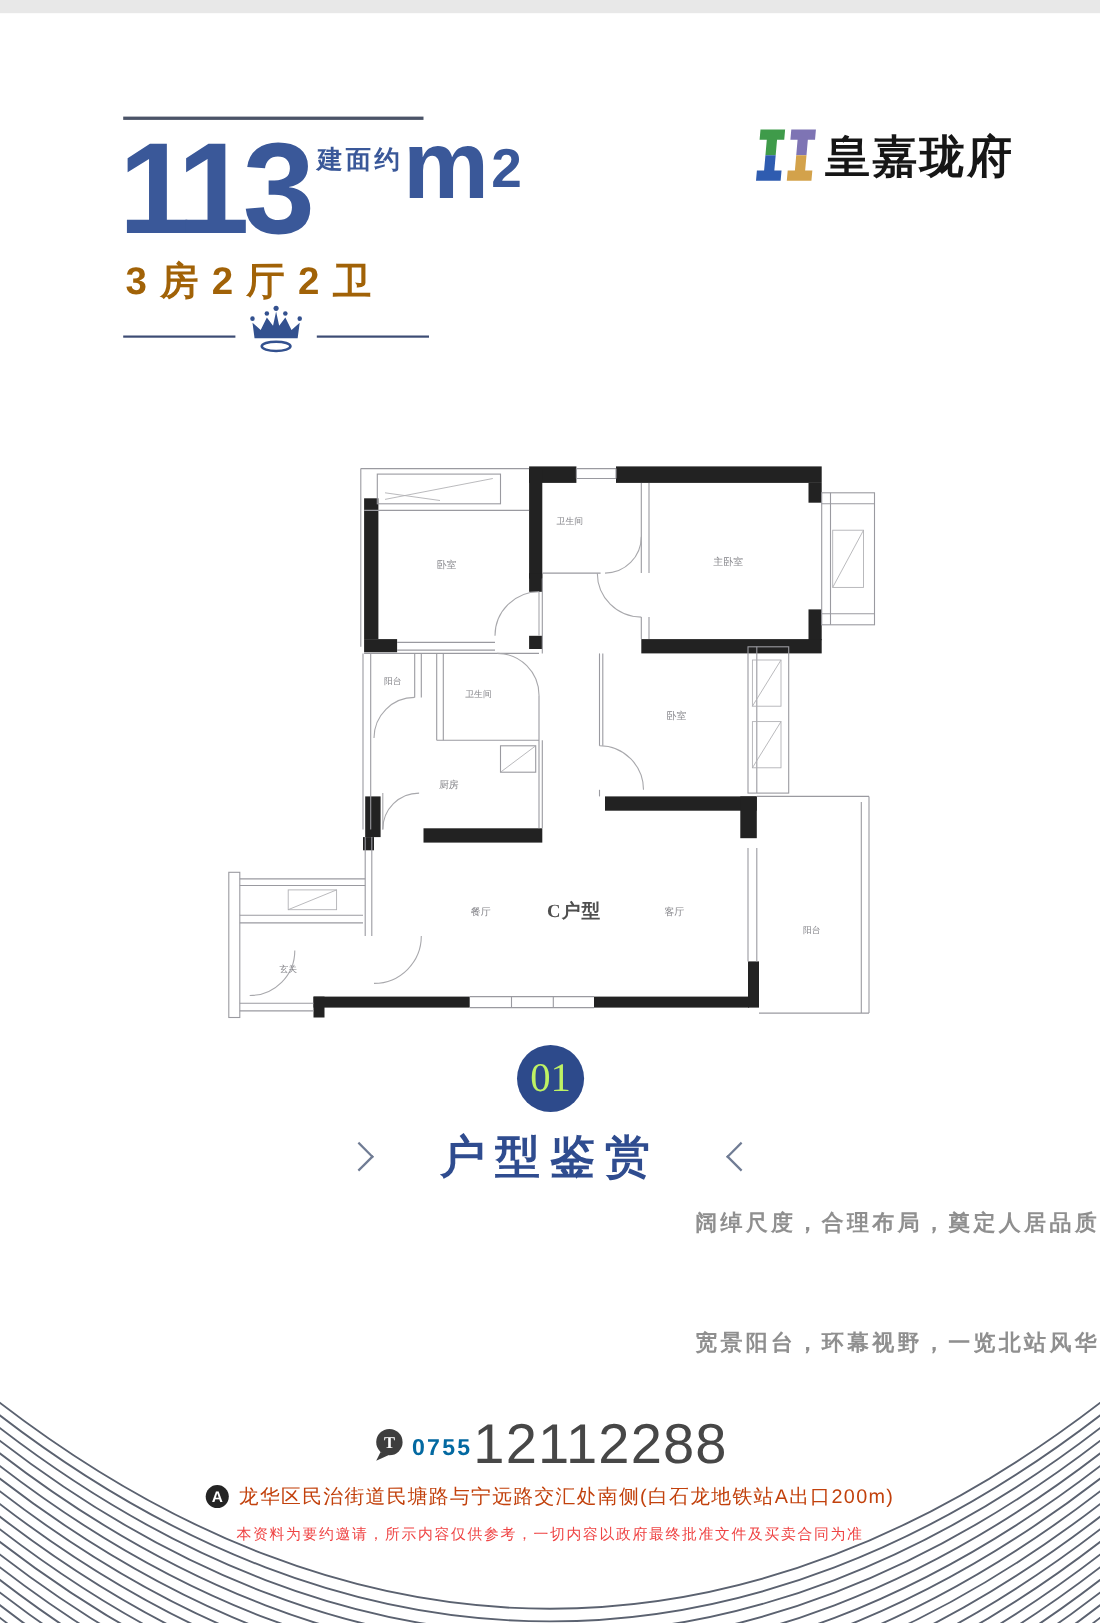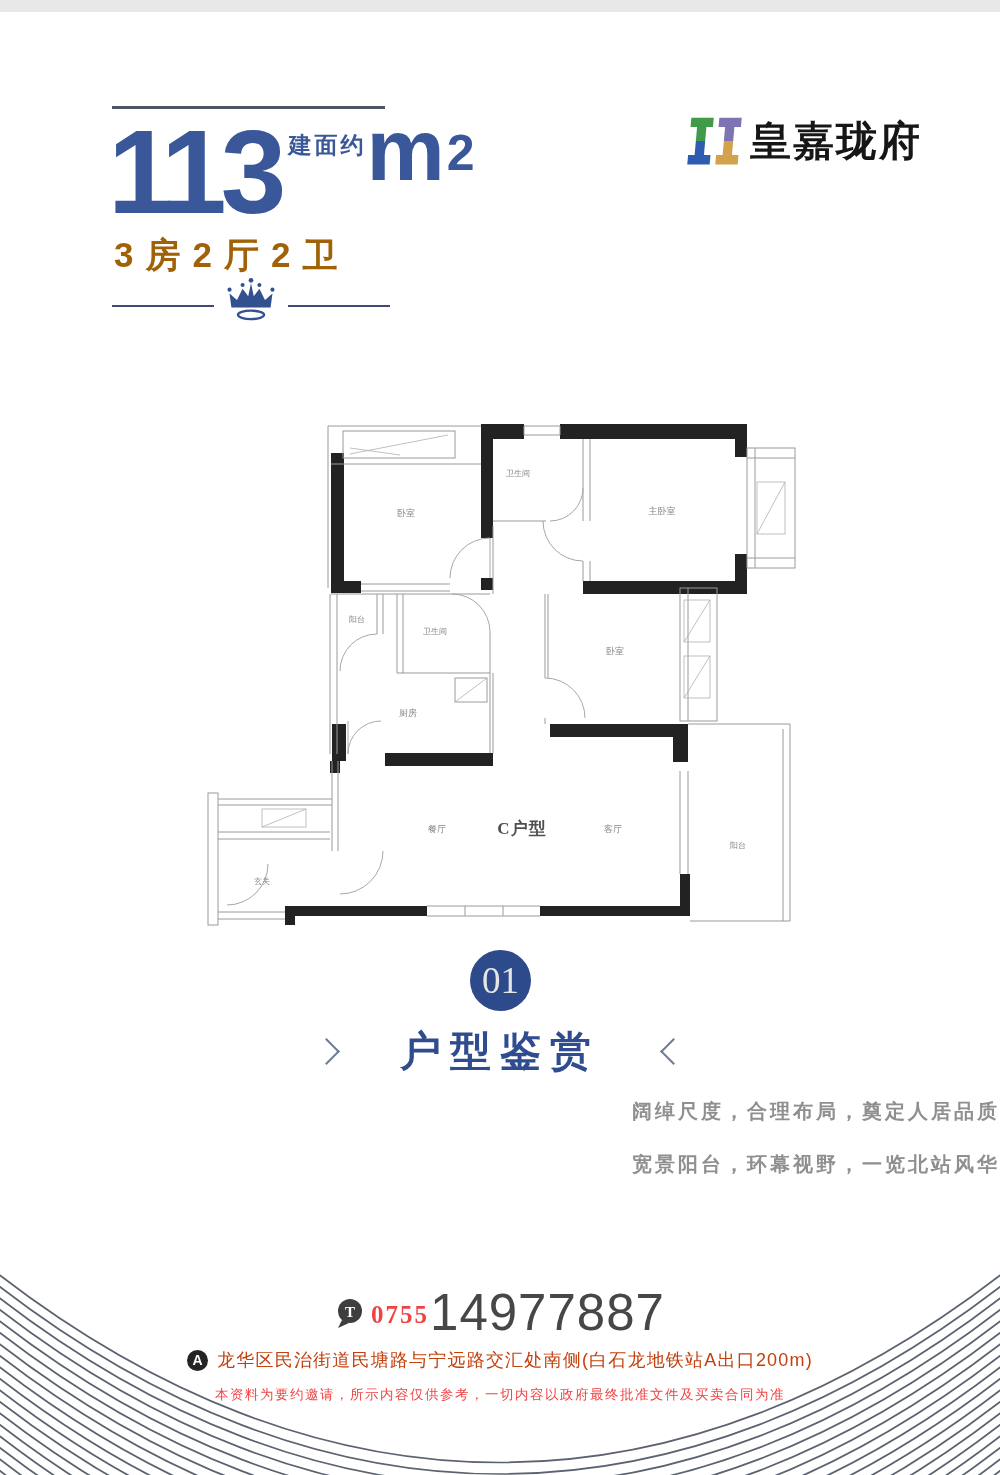--- a/index.html
+++ b/index.html
@@ -12,51 +12,51 @@
   .area-num{font-size:118px;font-weight:bold;line-height:0.92;letter-spacing:-6px;}
   .area-mid{display:flex;flex-direction:row;margin-left:8px;}
   .area-approx{font-size:23px;font-weight:bold;letter-spacing:3px;margin-top:12px;}
   .area-unit{font-size:88px;font-weight:bold;line-height:0.78;margin-top:-2px;}
   .area-sup{font-size:50px;font-weight:bold;margin-top:6px;margin-left:2px;}
   .spec{position:absolute;left:114px;top:220px;font-size:35px;font-weight:bold;color:#a16207;letter-spacing:12px;}
   .crown-row{position:absolute;left:112px;top:264px;width:278px;display:flex;align-items:center;justify-content:space-between;}
   .crown-line{width:102px;height:2px;background:#3d4c74;margin-top:14px;}
 
   
-  .logo{position:absolute;left:686px;top:102px;display:flex;align-items:flex-start;}
+  .logo{position:absolute;left:686px;top:102px;display:flex;align-items:center;}
   .logo-text{margin-left:8px;font-size:41px;font-weight:900;color:#161616;letter-spacing:2px;}
 
   
   .plan{position:absolute;left:200px;top:392px;width:600px;height:548px;}
   .plan svg{display:block;}
   .wall{fill:#222222;stroke:none;}
   .thin{stroke:#9a9aa0;stroke-width:1;fill:none;}
   .thin2{stroke:#b0b0b4;stroke-width:0.8;fill:none;}
   .door{stroke:#a8a8ac;stroke-width:1;fill:none;}
   .room-label{fill:#85858a;font-size:9px;font-family:"Liberation Sans",sans-serif;text-anchor:middle;}
   .room-label.sm{font-size:8px;}
   .unit-label{fill:#4f4f4f;font-size:17px;font-weight:bold;text-anchor:middle;font-family:"Liberation Serif",serif;letter-spacing:1px;}
 
   
   .badge{position:absolute;left:470px;top:938px;width:61px;height:61px;border-radius:50%;background:#2d4a8b;
-         color:#e5e5e5;display:flex;align-items:center;justify-content:center;
+         color:#bef264;display:flex;align-items:center;justify-content:center;
          font-family:"Liberation Serif",serif;font-size:37px;}
   .heading{position:absolute;left:0;top:1012px;width:1000px;display:flex;align-items:center;justify-content:center;gap:64px;}
   .heading-text{font-size:41px;font-weight:bold;color:#2f4c8f;letter-spacing:9px;}
   .chev{width:17px;height:17px;border-top:2.5px solid #707c94;border-right:2.5px solid #707c94;flex:0 0 auto;}
   .chev.right{transform:rotate(45deg);}
   .chev.left{transform:rotate(-135deg);}
   .tagline{position:absolute;left:0;width:1000px;text-align:right;font-size:20px;font-weight:bold;
            color:#8f8f8f;letter-spacing:3px;}
   .tag1{top:1086px;}
-  .tag2{top:1139px;}
+  .tag2{top:1195px;}
 
   
   .phone{position:absolute;left:0;top:1278px;width:1000px;display:flex;justify-content:center;align-items:flex-end;}
-  .phone-area{font-size:25px;color:#ef4444;letter-spacing:2px;margin:0 1px 8px 6px;font-weight:bold;font-family:Liberation Serif, serif;}
+  .phone-area{font-size:21px;color:#0369a1;letter-spacing:2px;margin:0 1px 8px 6px;font-weight:bold;}
   .phone-num{font-size:51px;color:#474747;letter-spacing:1px;line-height:0.92;font-weight:normal;}
   .address{position:absolute;left:0;top:1336px;width:1000px;display:flex;justify-content:center;align-items:center;gap:9px;}
   .addr-icon{width:21px;height:21px;border-radius:50%;background:#242424;color:#fff;font-size:14px;font-weight:bold;
              display:flex;align-items:center;justify-content:center;flex:0 0 auto;}
   .addr-text{font-size:18px;color:#c2410c;letter-spacing:1.2px;}
   .disclaimer{position:absolute;left:0;top:1374px;width:1000px;text-align:center;font-size:13.5px;
               color:#ef4444;letter-spacing:1.5px;}
 
   
   .waves{position:absolute;left:0;top:1246px;width:1000px;height:229px;}
@@ -251,21 +251,21 @@
   <div class="tagline tag1">阔绰尺度，合理布局，奠定人居品质</div>
   <div class="tagline tag2">宽景阳台，环幕视野，一览北站风华</div>
 
   <div class="phone">
     <svg width="30" height="32" viewBox="0 0 30 32" style="margin-bottom:7px">
       <circle cx="15" cy="13" r="12" fill="#3e3e3e"></circle>
       <polygon points="7,22 3,30 14,25" fill="#3e3e3e"></polygon>
       <text x="15" y="18.5" text-anchor="middle" fill="#ffffff" font-size="15" font-weight="bold" font-family="Liberation Serif, serif">T</text>
     </svg>
     <span class="phone-area">0755</span>
-    <span class="phone-num">14977887</span>
+    <span class="phone-num">12112288</span>
   </div>
   <div class="address">
     <span class="addr-icon">A</span>
     <span class="addr-text">龙华区民治街道民塘路与宁远路交汇处南侧(白石龙地铁站A出口200m)</span>
   </div>
   <div class="disclaimer">本资料为要约邀请，所示内容仅供参考，一切内容以政府最终批准文件及买卖合同为准</div>
 
   <svg class="waves" id="waves" viewBox="0 0 1000 229" preserveAspectRatio="none">
       <path d="M -12 8 C 320 270 680 270 1012 8"></path>
       <path d="M -12 19.5 C 320 281.5 680 281.5 1012 19.5"></path>

